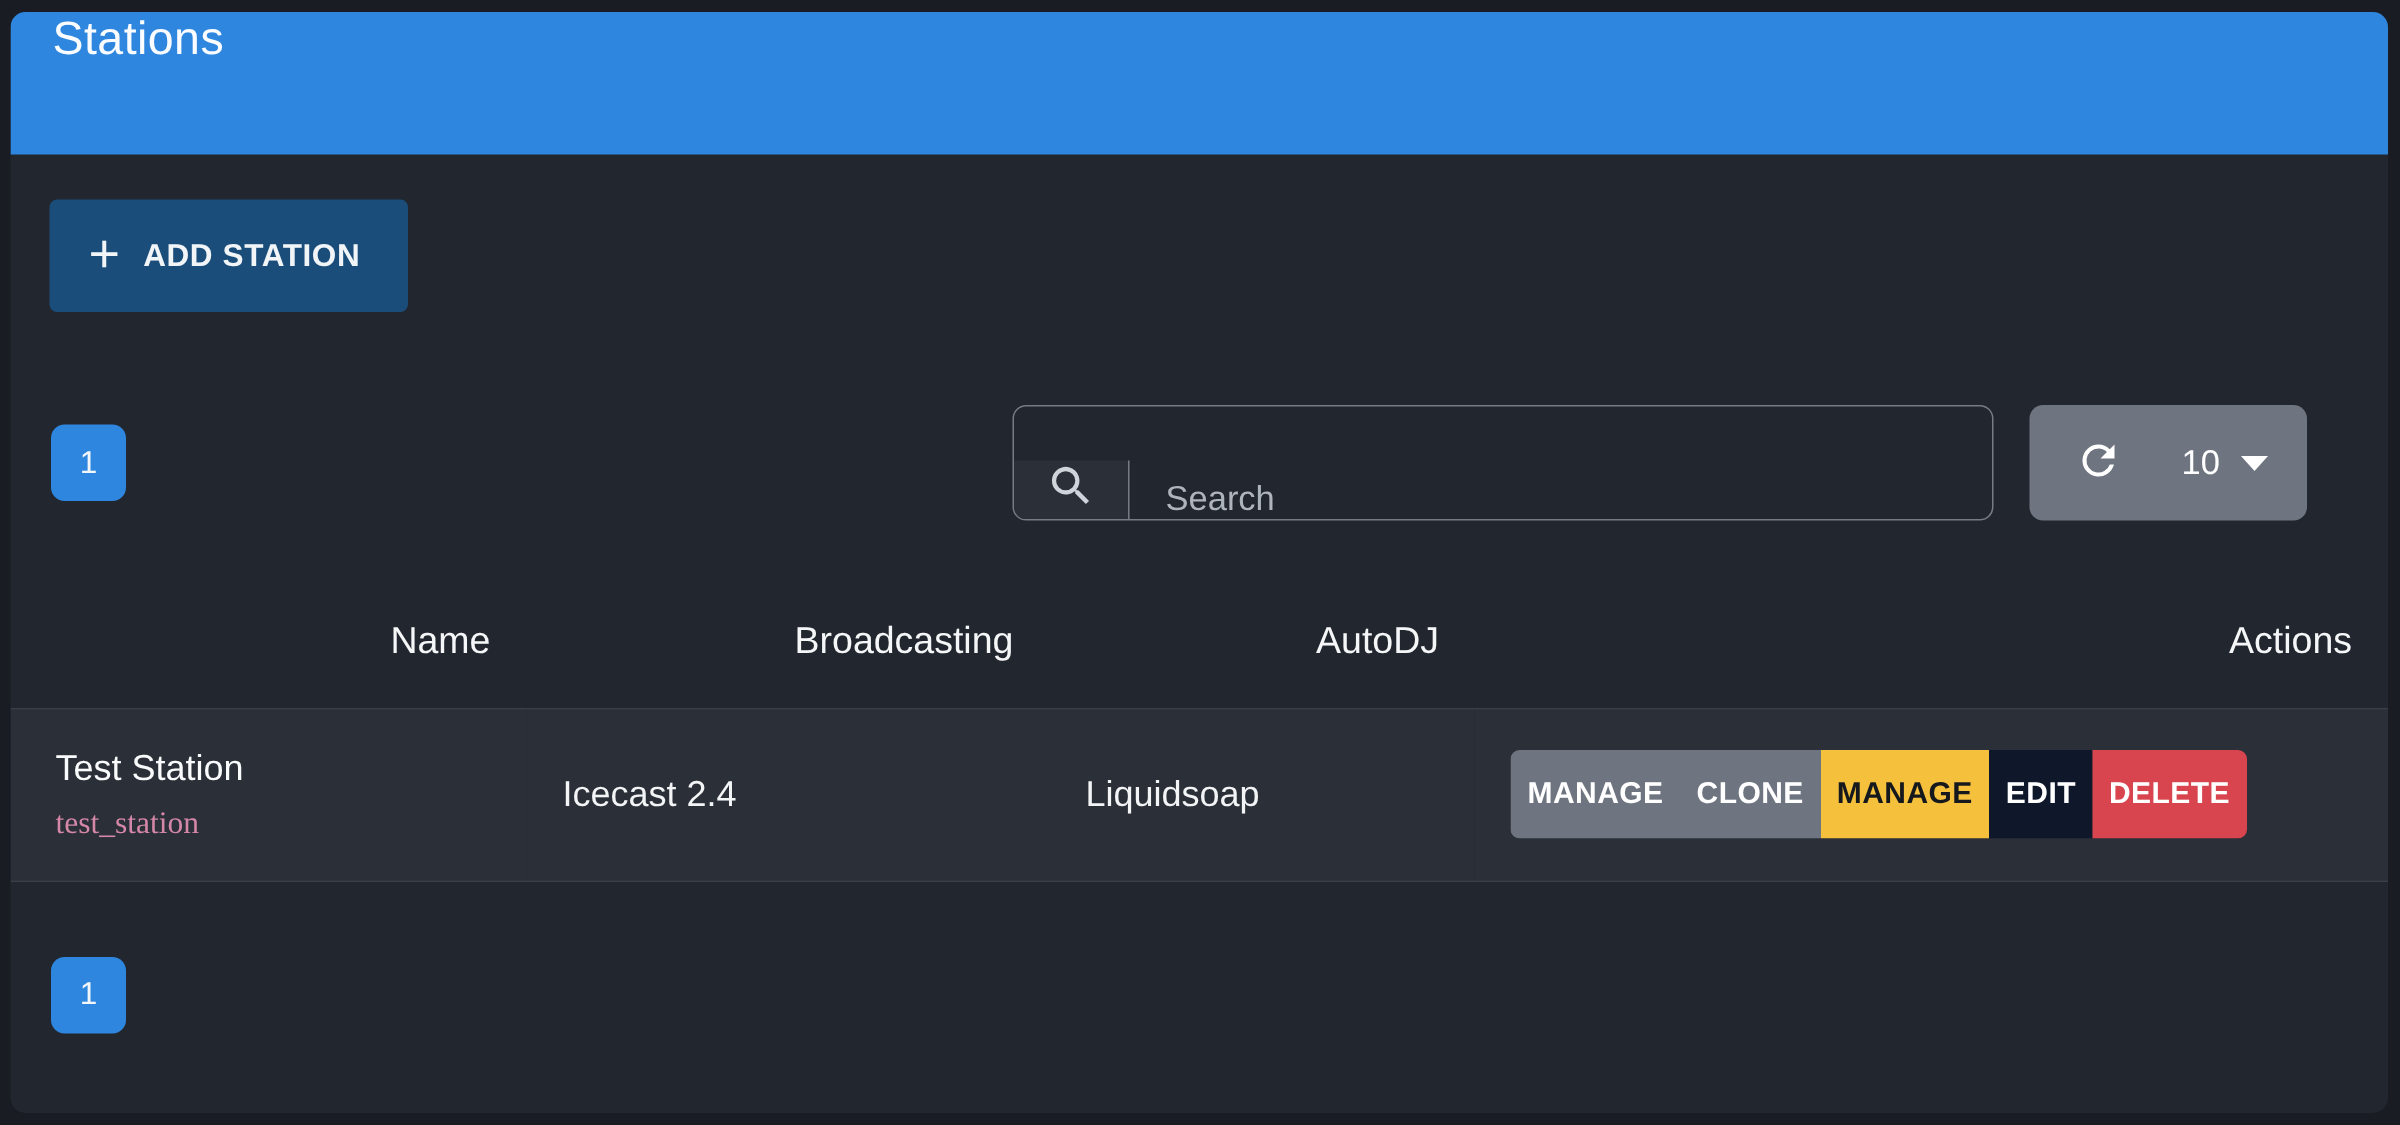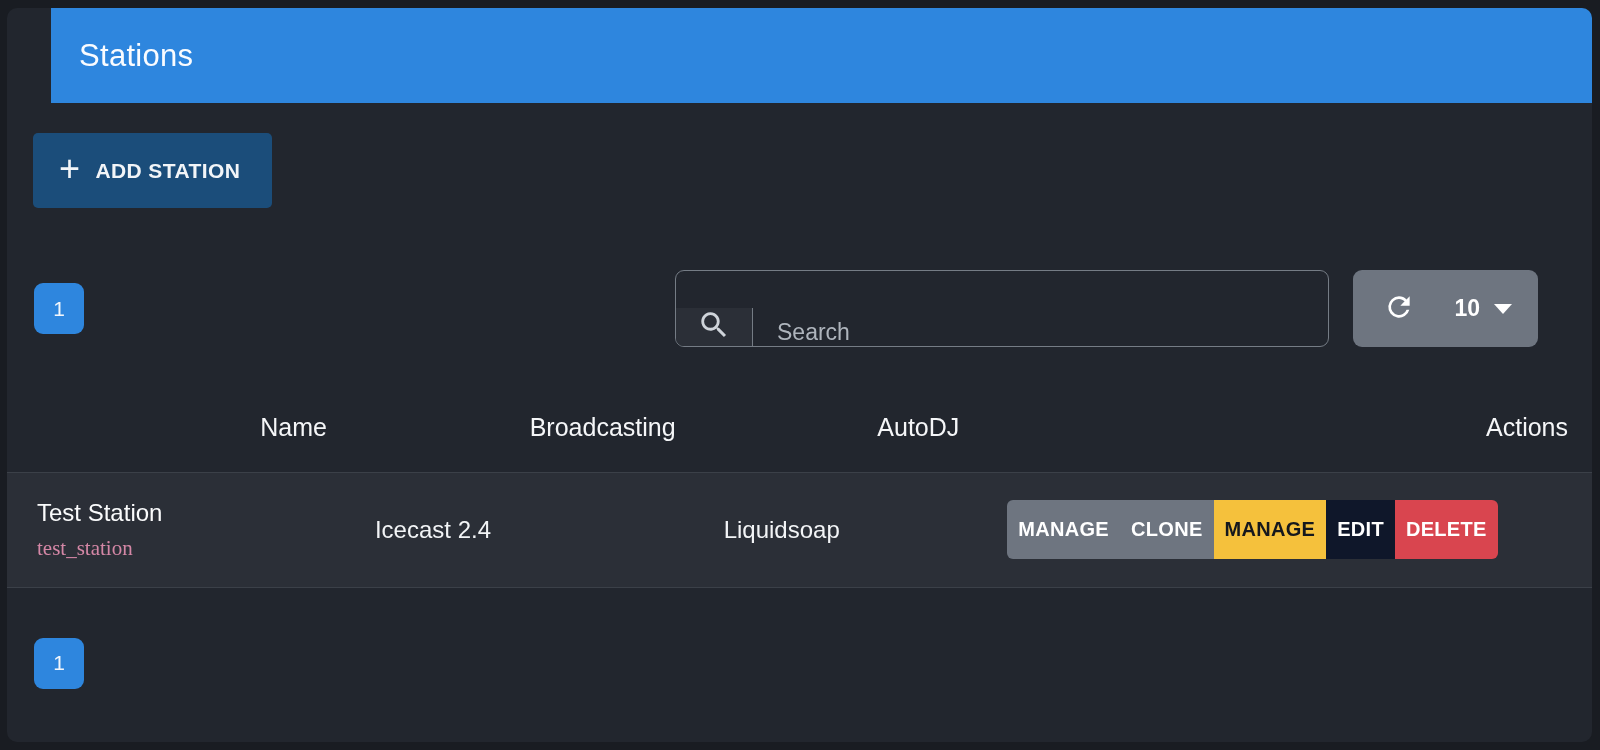--- a/index.html
+++ b/index.html
@@ -14,23 +14,21 @@
     left: 7px; top: 8px;
     width: 1585px; height: 734px;
     background: #22262e;
     border-radius: 10px;
     overflow: hidden;
   }
   .card-header {
     height: 95px;
     background: #2e86de;
     display: flex;
-    align-items: center;
     padding: 0 28px;
-    margin-left: 44px;
   }
   .card-title {
     color: #fafcff;
     font-size: 31px;
     font-weight: 400;
     letter-spacing: 0.3px;
   }
   .card-body { padding: 0 24px; }
 
   
@@ -134,21 +132,21 @@
   }
   .perpage-select {
     display: flex;
     align-items: center;
     gap: 14px;
     cursor: pointer;
   }
   .perpage-value {
     color: #ffffff;
     font-size: 23px;
-    font-weight: 700;
+    font-weight: 400;
   }
   .caret-down {
     width: 0; height: 0;
     border-left: 9px solid transparent;
     border-right: 9px solid transparent;
     border-top: 10px solid #ffffff;
   }
 
   
   table.stations {

